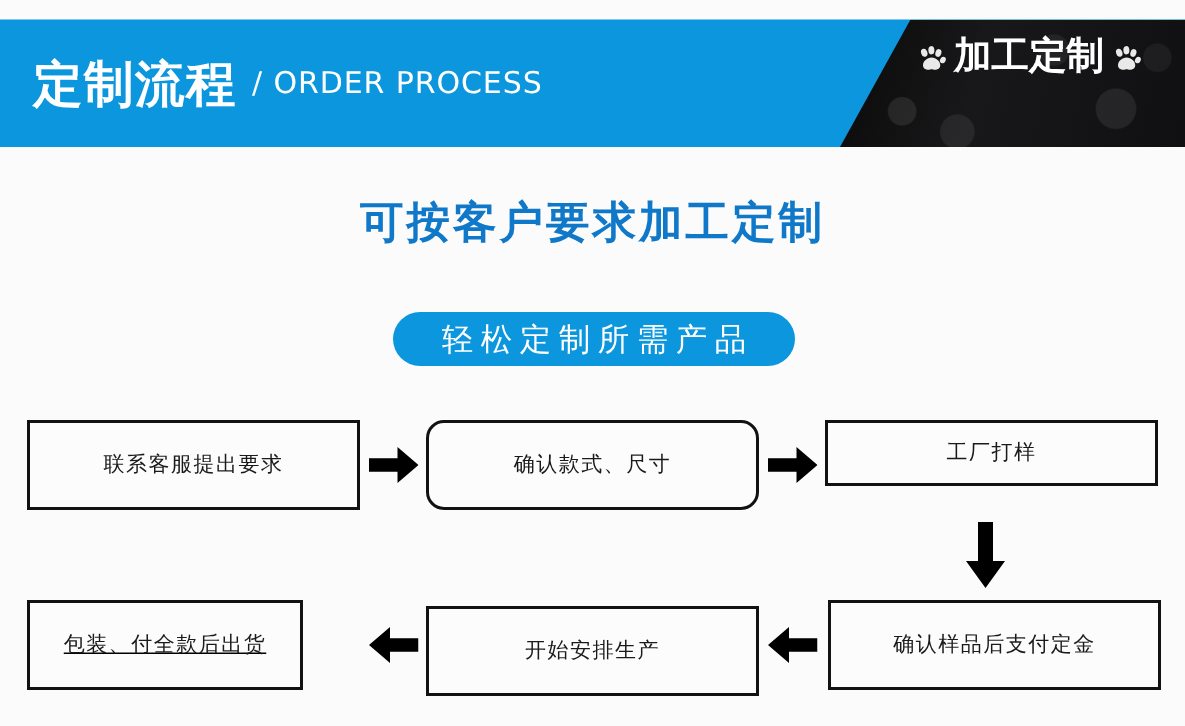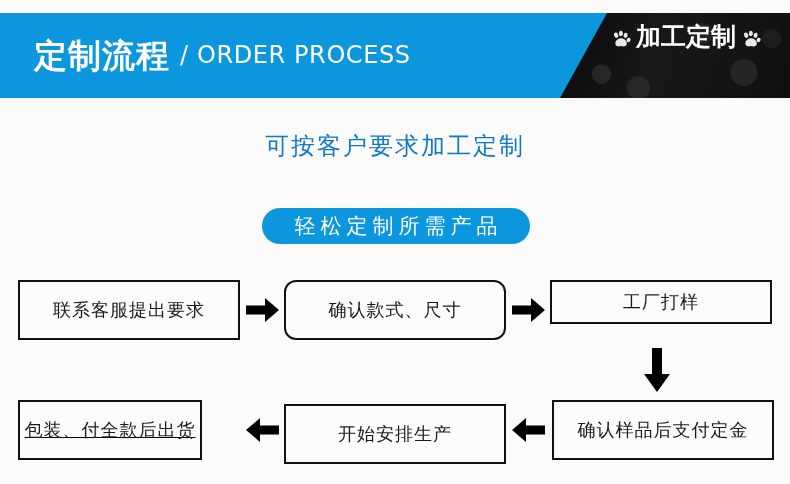--- a/index.html
+++ b/index.html
@@ -26,33 +26,32 @@
     overflow: hidden;
   }
   .banner-title-wrap {
     position: absolute;
     left: 22px;
     top: 0;
     height: 85px;
     display: flex;
     align-items: center;
     gap: 10px;
-    margin-left: 12px;
   }
   .banner-cn {
     color: #ffffff;
     font-size: 33px;
     font-weight: bold;
     letter-spacing: 1px;
     line-height: 1;
     white-space: nowrap;
   }
   .banner-en {
     color: #ffffff;
-    font-size: 24px;
+    font-size: 20px;
     font-weight: normal;
     letter-spacing: 0.6px;
     line-height: 1;
     white-space: nowrap;
     padding-bottom: 1px;
   }
 
   
   .banner-dark {
     position: absolute;
@@ -109,22 +108,22 @@
   }
 
   
   .headline {
     position: absolute;
     left: 0;
     top: 134px;
     width: 790px;
     text-align: center;
     color: #1078c8;
-    font-size: 24px;
-    font-weight: normal;
+    font-size: 29px;
+    font-weight: bold;
     letter-spacing: 2px;
     line-height: 1;
   }
 
   .pill {
     position: absolute;
     left: 262px;
     top: 208px;
     width: 268px;
     height: 36px;
@@ -147,21 +146,21 @@
   .flow-box {
     position: absolute;
     border: 2px solid #121212;
     background: #fcfcfc;
     display: flex;
     align-items: center;
     justify-content: center;
     box-sizing: border-box;
   }
   .flow-box span {
-    font-size: 18px;
+    font-size: 14px;
     color: #1a1a1a;
     letter-spacing: 1px;
     line-height: 1;
     white-space: nowrap;
   }
 
   .r1c1 { left: 18px;  top: 280px; width: 222px; height: 60px; }
   .r1c2 { left: 284px; top: 280px; width: 222px; height: 60px; border-radius: 12px; }
   .r1c3 { left: 550px; top: 280px; width: 222px; height: 44px; }
   .r2c1 { left: 18px;  top: 400px; width: 184px; height: 60px; text-decoration: underline; }

